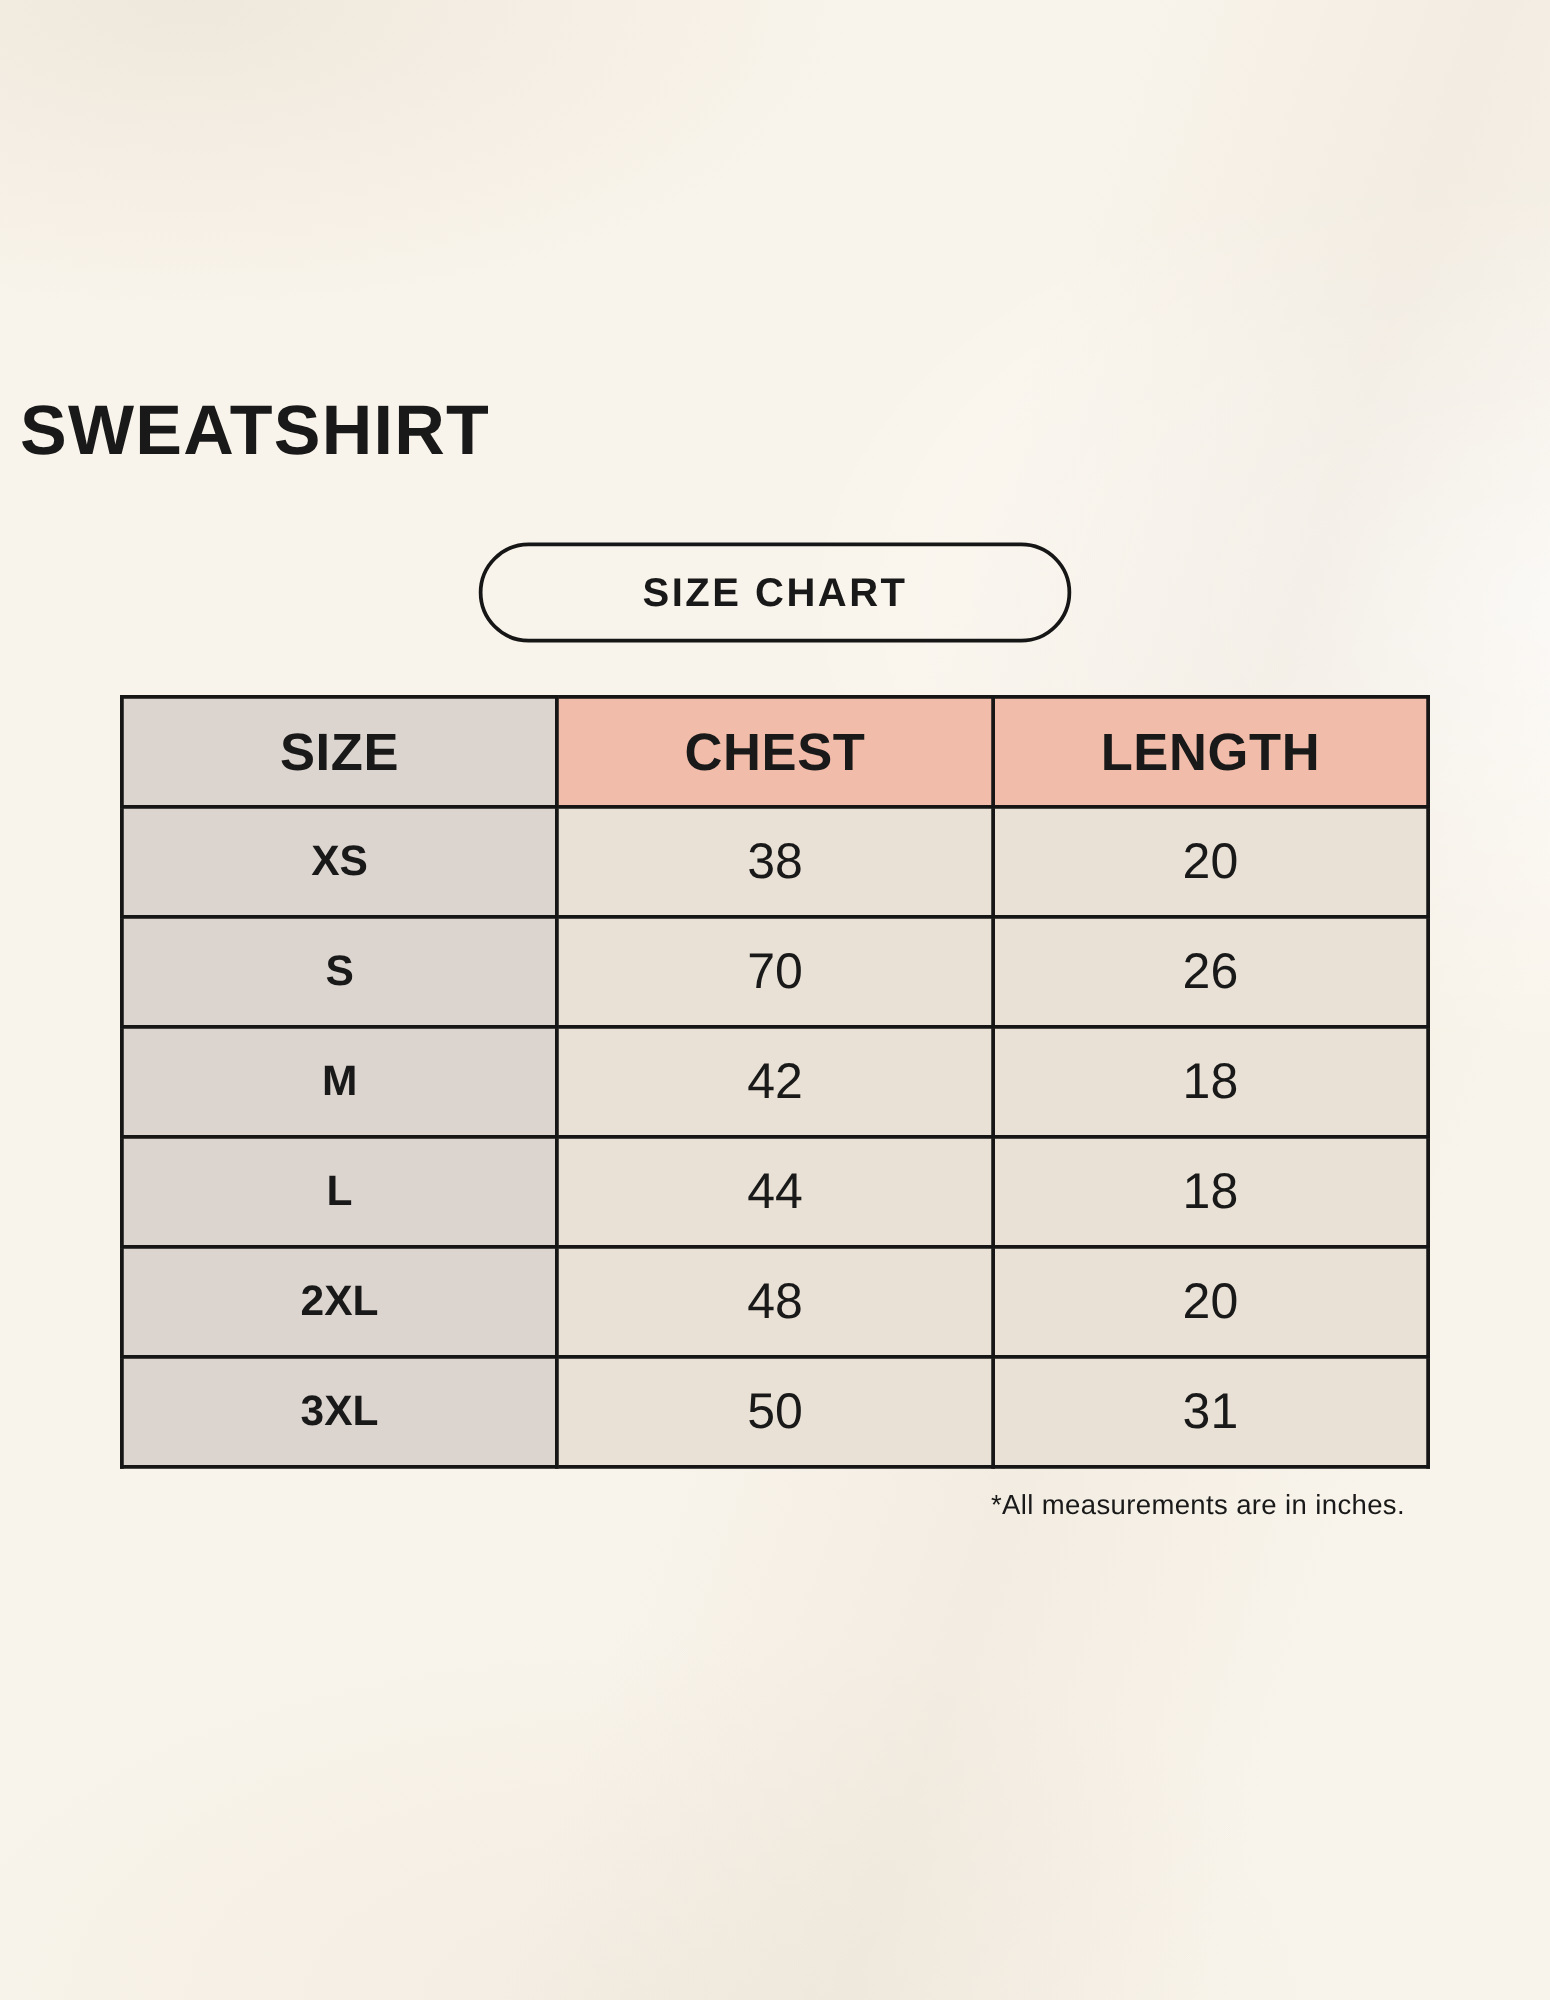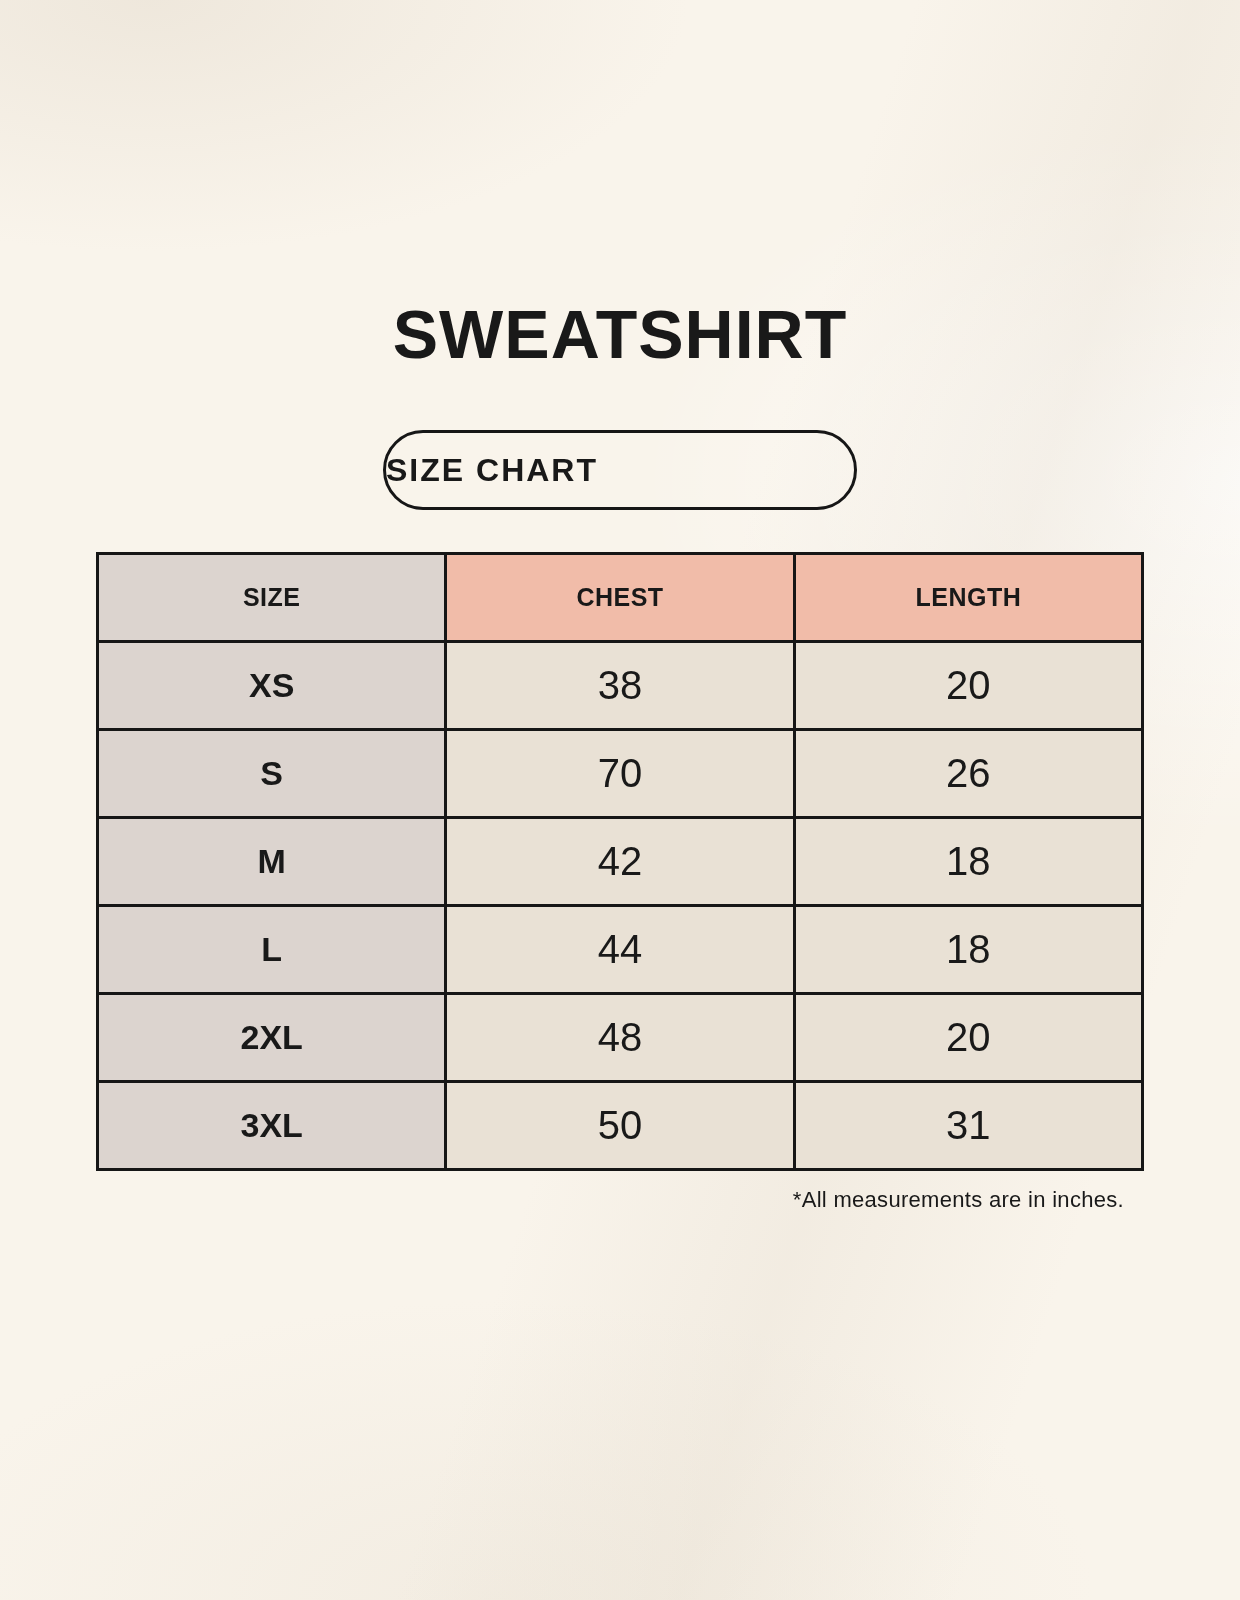--- a/index.html
+++ b/index.html
@@ -19,39 +19,38 @@
     box-sizing: border-box;
     background:
       linear-gradient(108deg, rgba(226,217,203,0) 52%, rgba(226,217,203,0.30) 68%, rgba(226,217,203,0) 84%),
       radial-gradient(900px 420px at 12% 0%, rgba(228,219,205,0.50), rgba(228,219,205,0) 60%),
       radial-gradient(1100px 650px at 100% 30%, rgba(255,255,255,0.75), rgba(255,255,255,0) 55%),
       radial-gradient(1000px 500px at 40% 100%, rgba(231,223,209,0.35), rgba(231,223,209,0) 60%),
       var(--background, #f9f4eb);
     overflow: hidden;
   }
   .title {
-    margin: 0;
+    margin: 16px;
     padding-top: 300px;
-    text-align: center;
-    font-size: 68px;
+    font-size: 56px;
     line-height: 1;
     font-weight: 700;
     letter-spacing: 1px;
     color: var(--text, #191919);
   }
   .pill {
     box-sizing: border-box;
     width: 474px;
     height: 80px;
     margin: 62px auto 0;
     border: 3px solid var(--table-border, #161616);
     border-radius: 44px;
     display: flex;
     align-items: center;
-    justify-content: flex-start;
+    justify-content: center;
     background: transparent;
     cursor: pointer;
   }
   .pill span {
     font-size: 32px;
     font-weight: 700;
     letter-spacing: 2px;
     color: var(--text, #191919);
   }
   .size-table {
@@ -62,21 +61,21 @@
   }
   .size-table th,
   .size-table td {
     border: 3px solid var(--table-border, #161616);
     height: 85px;
     text-align: center;
     vertical-align: middle;
     padding: 0;
   }
   .size-table th {
-    font-size: 25px;
+    font-size: 42px;
     font-weight: 700;
     letter-spacing: 0.5px;
   }
   .size-table th:first-child,
   .size-table td:first-child {
     background: var(--size-column-bg, #dcd4cf);
   }
   .size-table th.col-accent {
     background: var(--accent-header-bg, #f1bca9);
   }

